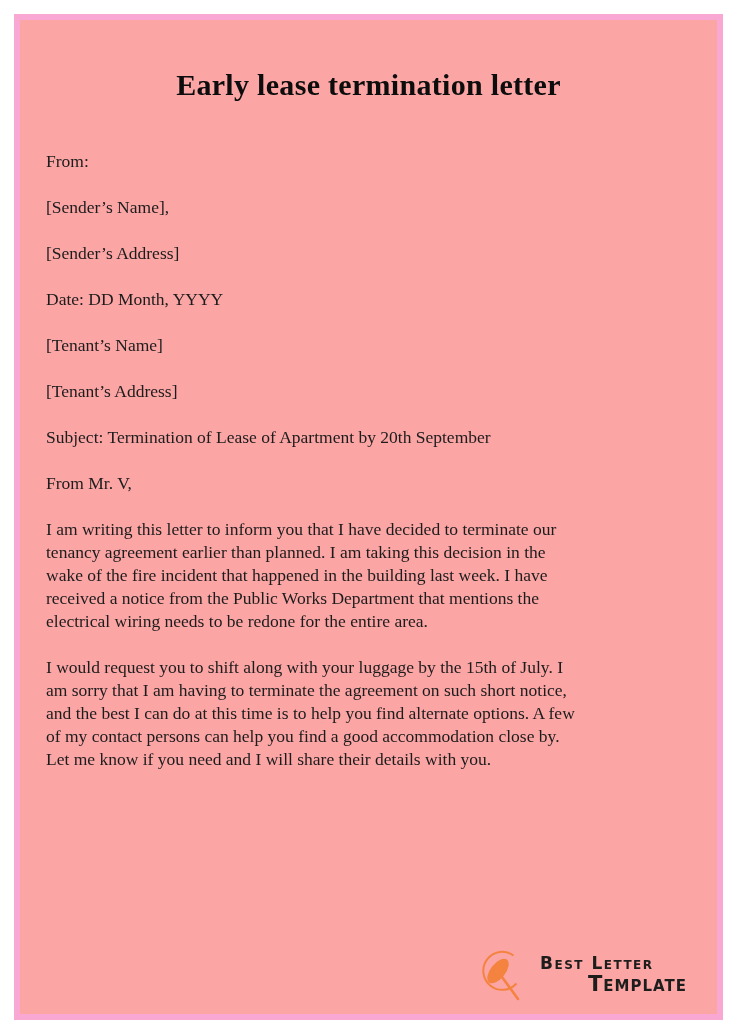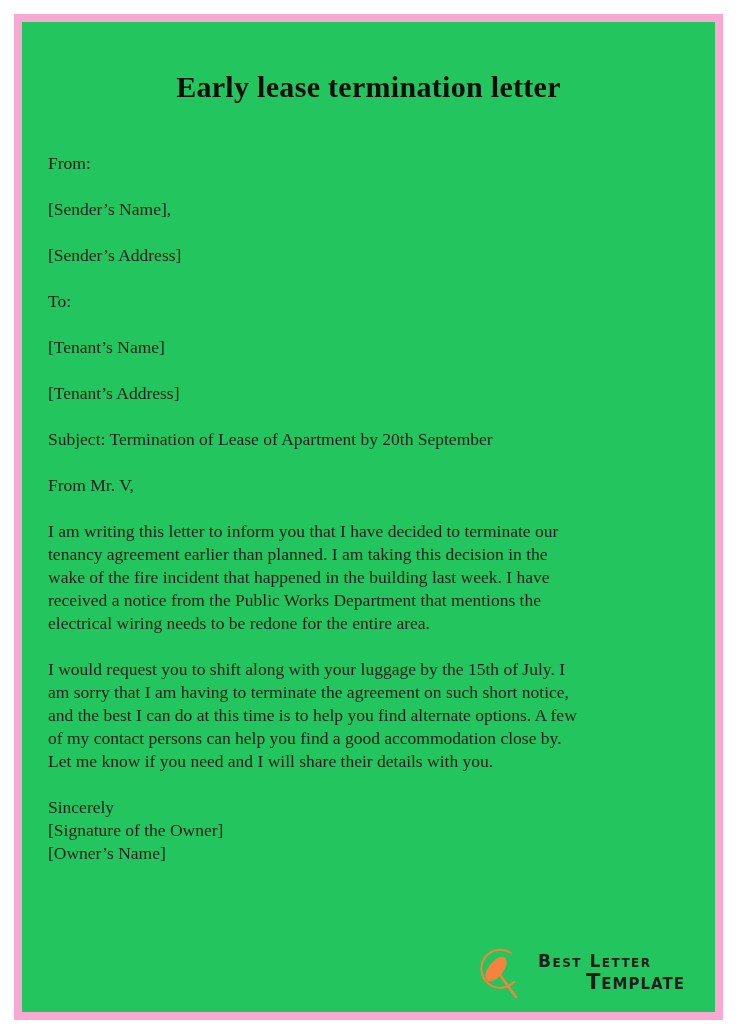--- a/index.html
+++ b/index.html
@@ -14,22 +14,22 @@
     font-family: "Liberation Serif", serif;
     overflow: hidden;
   }
   .frame {
     position: absolute;
     left: 14px;
     top: 14px;
     width: 709px;
     height: 1006px;
     box-sizing: border-box;
-    border: 8px solid #f9a8d4;
-    background: #22c55e;
+    border: 6px solid #f9a8d4;
+    background: #fca5a5;
   }
   .title {
     margin: 46px 0 46px;
     text-align: center;
     font-size: 30px;
     line-height: 38px;
     font-weight: bold;
     color: #0d0d0d;
     letter-spacing: 0.3px;
   }
@@ -82,38 +82,35 @@
 <body>
 
 <div class="frame">
 
   <h1 class="title">Early lease termination letter</h1>
 
   <div class="letter-body">
     <p>From:</p>
     <p>[Sender’s Name],</p>
     <p>[Sender’s Address]</p>
-    <p>To:</p>
+    <p>Date: DD Month, YYYY</p>
     <p>[Tenant’s Name]</p>
     <p>[Tenant’s Address]</p>
     <p>Subject: Termination of Lease of Apartment by 20th September</p>
     <p>From Mr. V,</p>
     <p>I am writing this letter to inform you that I have decided to terminate our
 tenancy agreement earlier than planned. I am taking this decision in the
 wake of the fire incident that happened in the building last week. I have
 received a notice from the Public Works Department that mentions the
 electrical wiring needs to be redone for the entire area.</p>
     <p>I would request you to shift along with your luggage by the 15th of July. I
 am sorry that I am having to terminate the agreement on such short notice,
 and the best I can do at this time is to help you find alternate options. A few
 of my contact persons can help you find a good accommodation close by.
 Let me know if you need and I will share their details with you.</p>
-    <p>Sincerely
-[Signature of the Owner]
-[Owner’s Name]</p>
   </div>
 
   <div class="brand-logo">
     <span class="logo-icon">
       <svg width="52" height="62" viewBox="0 0 52 62" xmlns="http://www.w3.org/2000/svg">
         <path d="M 37.5 11.5 A 19 19 0 1 0 40.5 39.5" fill="none" stroke="#F4833F" stroke-width="2"></path>
         <ellipse cx="22" cy="27" rx="7.5" ry="14.5" transform="rotate(38 22 27)" fill="#F4833F"></ellipse>
         <path d="M 26 33 L 42 55" stroke="#F4833F" stroke-width="2.5" stroke-linecap="round"></path>
       </svg>
     </span>

